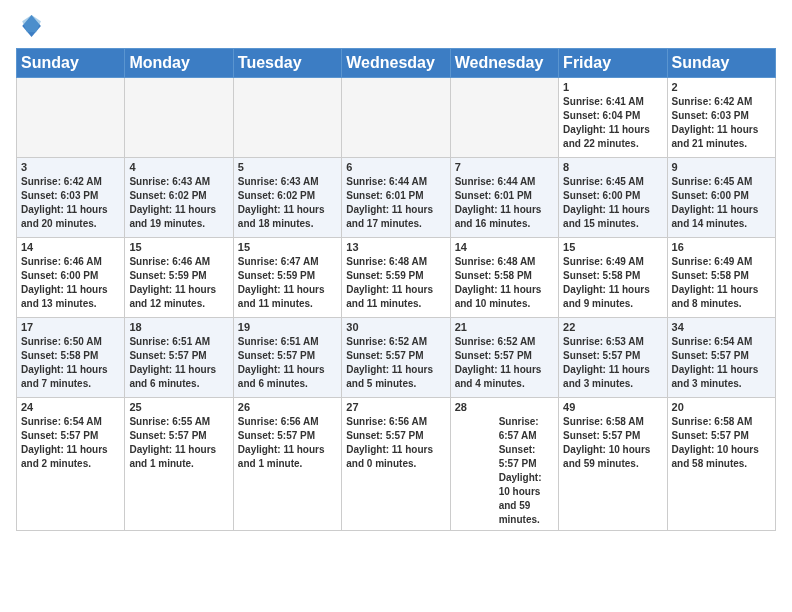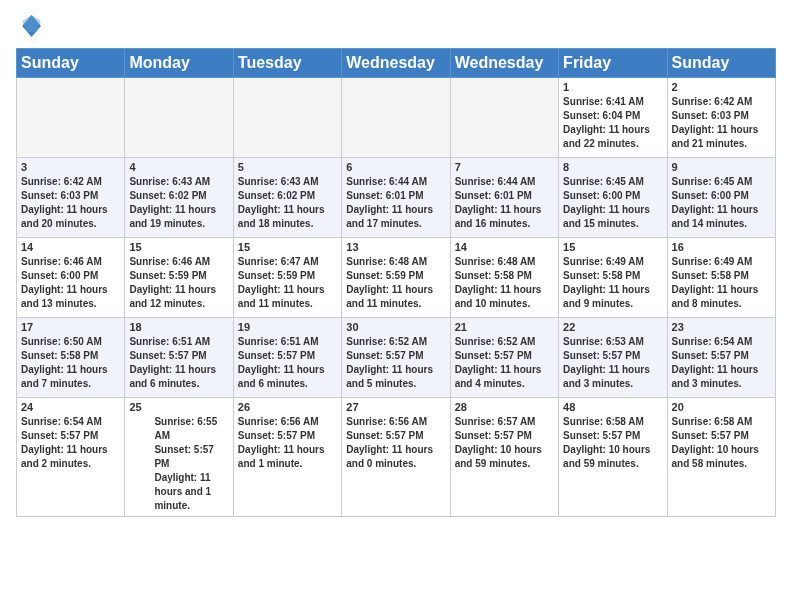--- a/index.html
+++ b/index.html
@@ -267,59 +267,59 @@
 Sunset: 5:57 PM
 Daylight: 11 hours and 4 minutes.</div>
           </td>
           <td>
             <span class="day-num">22</span>
             <div class="day-info" style="white-space: pre-line;">Sunrise: 6:53 AM
 Sunset: 5:57 PM
 Daylight: 11 hours and 3 minutes.</div>
           </td>
           <td>
-            <span class="day-num">23</span>
+            <span class="day-num">34</span>
             <div class="day-info" style="white-space: pre-line;">Sunrise: 6:54 AM
 Sunset: 5:57 PM
 Daylight: 11 hours and 3 minutes.</div>
           </td>
         </tr>
         <tr>
           <td>
             <span class="day-num">24</span>
             <div class="day-info" style="white-space: pre-line;">Sunrise: 6:54 AM
 Sunset: 5:57 PM
 Daylight: 11 hours and 2 minutes.</div>
           </td>
           <td>
             <span class="day-num">25</span>
-            <div class="day-info" style="white-space: pre-line; margin-left: 25px;">Sunrise: 6:55 AM
+            <div class="day-info" style="white-space: pre-line;">Sunrise: 6:55 AM
 Sunset: 5:57 PM
 Daylight: 11 hours and 1 minute.</div>
           </td>
           <td>
             <span class="day-num">26</span>
             <div class="day-info" style="white-space: pre-line;">Sunrise: 6:56 AM
 Sunset: 5:57 PM
 Daylight: 11 hours and 1 minute.</div>
           </td>
           <td>
             <span class="day-num">27</span>
             <div class="day-info" style="white-space: pre-line;">Sunrise: 6:56 AM
 Sunset: 5:57 PM
 Daylight: 11 hours and 0 minutes.</div>
           </td>
           <td>
             <span class="day-num">28</span>
-            <div class="day-info" style="white-space: pre-line;">Sunrise: 6:57 AM
+            <div class="day-info" style="white-space: pre-line; margin-left: 44px;">Sunrise: 6:57 AM
 Sunset: 5:57 PM
 Daylight: 10 hours and 59 minutes.</div>
           </td>
           <td>
-            <span class="day-num">48</span>
+            <span class="day-num">49</span>
             <div class="day-info" style="white-space: pre-line;">Sunrise: 6:58 AM
 Sunset: 5:57 PM
 Daylight: 10 hours and 59 minutes.</div>
           </td>
           <td>
             <span class="day-num">20</span>
             <div class="day-info" style="white-space: pre-line;">Sunrise: 6:58 AM
 Sunset: 5:57 PM
 Daylight: 10 hours and 58 minutes.</div>
           </td>

